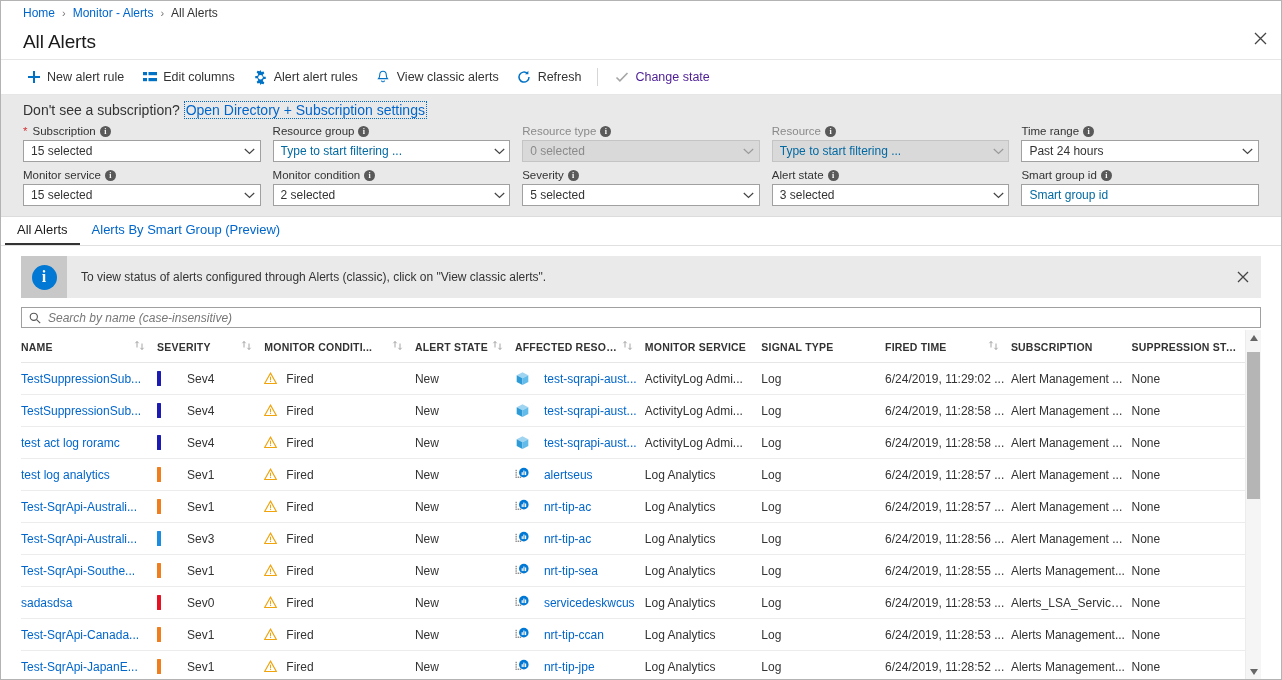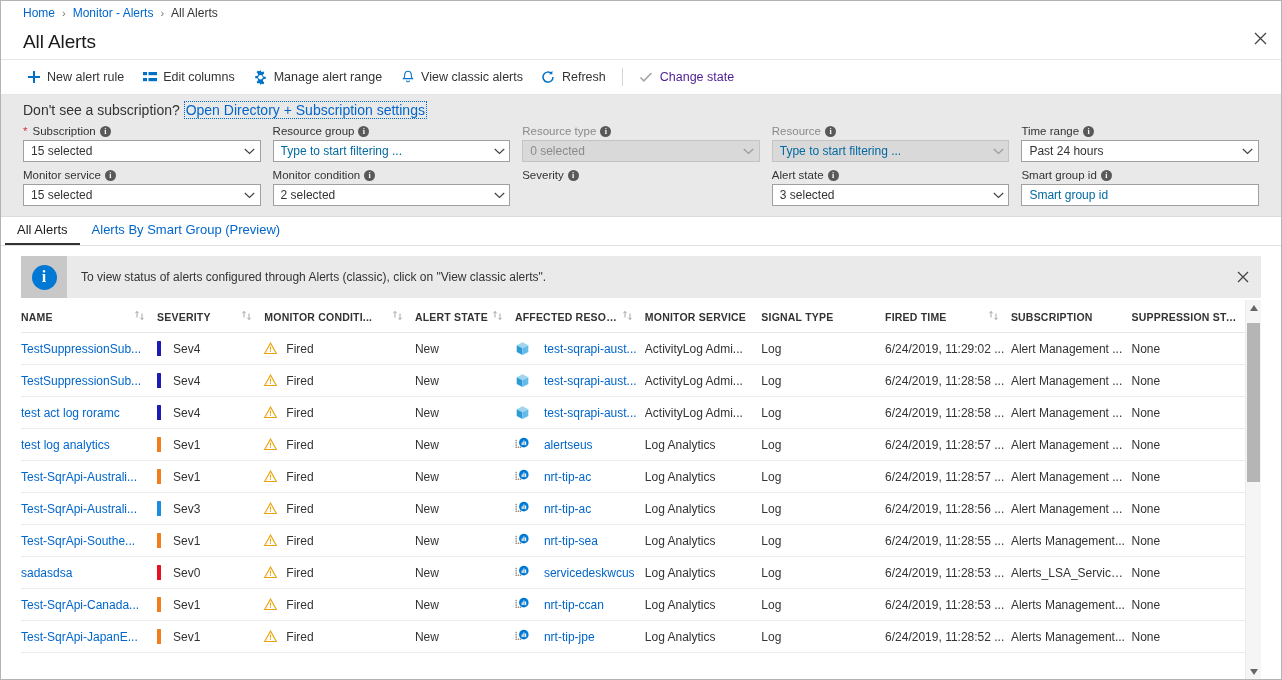--- a/index.html
+++ b/index.html
@@ -175,21 +175,21 @@
     flex:0 0 auto;color:#a6a6a6;font-size:9px;line-height:1;
     cursor:pointer;padding-right:8px;letter-spacing:-1px;
   }
   table.grid td{
     font-size:12px;color:#333;padding:7px 4px 7px 0;
     border-bottom:1px solid #ececec;
     white-space:nowrap;overflow:hidden;text-overflow:ellipsis;
     height:17px;box-sizing:content-box;
   }
   .namecell a{color:#0066cc;text-decoration:none;cursor:pointer;}
-  .sevcell{display:flex;align-items:center;gap:12px;}
+  .sevcell{display:flex;align-items:center;gap:26px;}
   .sevbar{width:4px;height:15px;flex:0 0 auto;border-radius:0.5px;}
   .condcell{display:flex;align-items:center;gap:9px;}
   .warn-ico{
     width:13px;height:13px;flex:0 0 auto;display:flex;
     align-items:center;justify-content:center;
   }
   .rescell{display:flex;align-items:center;gap:14px;overflow:hidden;}
   .res-ico{width:15px;height:15px;flex:0 0 auto;}
   .rescell a{
     color:#0066cc;text-decoration:none;cursor:pointer;
@@ -255,21 +255,21 @@
       </span>
       <span>Edit columns</span>
     </div>
     <div class="tb-item">
       <span class="tb-ico">
         <svg width="15" height="15" viewBox="0 0 16 16">
           <path fill="#0072c6" d="M8 0l1 2.1 2.2-.6.9 2-1.7 1.5.9 2.1 2.3.2v2.2l-2.3.2-.9 2.1 1.7 1.5-.9 2-2.2-.6L8 16l-1-2.1-2.2.6-.9-2 1.7-1.5-.9-2.1L2.4 8.7V6.5l2.3-.2.9-2.1L3.9 2.7l.9-2 2.2.6z"></path>
           <circle cx="8" cy="7.6" r="2.4" fill="#fff"></circle>
         </svg>
       </span>
-      <span>Manage alert range</span>
+      <span>Alert alert rules</span>
     </div>
     <div class="tb-item">
       <span class="tb-ico">
         <svg width="14" height="14" viewBox="0 0 14 14">
           <path d="M7 1.2c-2 0-3.2 1.4-3.2 3.3 0 2.6-.9 3.6-1.3 4.1h9c-.4-.5-1.3-1.5-1.3-4.1 0-1.9-1.2-3.3-3.2-3.3z" fill="none" stroke="#0072c6" stroke-width="1.1"></path>
           <path d="M5.6 10.4a1.4 1.4 0 0 0 2.8 0" fill="none" stroke="#0072c6" stroke-width="1.1"></path>
         </svg>
       </span>
       <span>View classic alerts</span>
     </div>
@@ -406,20 +406,28 @@
               </svg>
           </span>
         </div>
       </div>
 
       <div class="fcell">
         <div class="flabel">
           <span>Severity</span>
           <span class="info-dot">i</span>
         </div>
+        <div class="fctl">
+          <span class="val">5 selected</span>
+          <span class="chev">
+            <svg width="11" height="7" viewBox="0 0 11 7">
+                <path d="M0.8 1l4.7 4.5L10.2 1" fill="none" stroke="currentColor" stroke-width="1.2"></path>
+              </svg>
+          </span>
+        </div>
       </div>
 
       <div class="fcell">
         <div class="flabel">
           <span>Alert state</span>
           <span class="info-dot">i</span>
         </div>
         <div class="fctl">
           <span class="val">3 selected</span>
           <span class="chev">
@@ -454,20 +462,29 @@
         <div class="info-circle">i</div>
       </div>
       <div class="info-text">To view status of alerts configured through Alerts (classic), click on "View classic alerts".</div>
       <div class="info-close">
         <svg width="12" height="12" viewBox="0 0 12 12">
           <path d="M1 1 L11 11 M11 1 L1 11" stroke="#444" stroke-width="1.3" fill="none"></path>
         </svg>
       </div>
     </div>
 
+    <div class="searchbar">
+      <span class="search-ico">
+        <svg width="12" height="12" viewBox="0 0 12 12">
+          <circle cx="4.8" cy="4.8" r="3.6" fill="none" stroke="#555" stroke-width="1.1"></circle>
+          <path d="M7.6 7.6L11.2 11.2" stroke="#555" stroke-width="1.1"></path>
+        </svg>
+      </span>
+      <input type="text" placeholder="Search by name (case-insensitive)" style="">
+    </div>
 
     <div class="gridwrap">
       <div class="gridscroll">
         <table class="grid">
           <colgroup id="grid-cols">
               <col style="width: 132px;">
               <col style="width: 104px;">
               <col style="width: 146px;">
               <col style="width: 97px;">
               <col style="width: 126px;">

